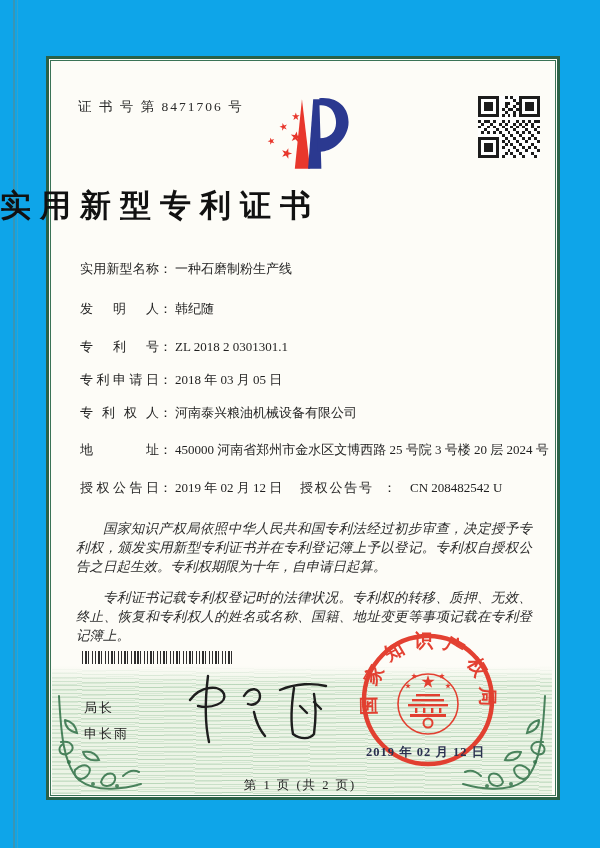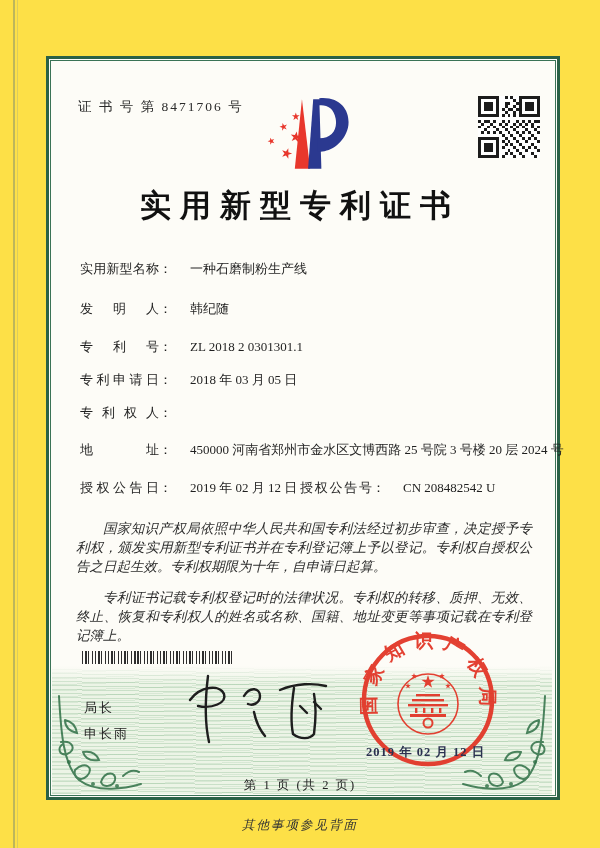--- a/index.html
+++ b/index.html
@@ -1,18 +1,18 @@
 <!DOCTYPE html>
 <html><head>
 <meta charset="utf-8">
 <style>
   html,body{margin:0;padding:0;}
   .page{
     position:relative;width:600px;height:848px;overflow:hidden;
-    background:#fde047;
+    background:#0ea5e9;
     font-family:"Liberation Serif","DejaVu Serif",serif;
     color:#222;
   }
   .scan-edge{position:absolute;left:13px;top:0;bottom:0;width:2px;background:rgba(110,130,115,.45);}
   .scan-edge2{position:absolute;left:17px;top:0;bottom:0;width:1px;background:rgba(140,160,145,.3);}
 
   .frame{position:absolute;left:46px;top:56px;width:508px;height:738px;border:3px solid #2a6147;background:#fdfcf7;}
   .frame-inner{position:absolute;inset:1px;border:1px solid #3a7356;}
 
   .green-zone{
@@ -21,28 +21,28 @@
       linear-gradient(180deg,rgba(253,252,247,1) 0%,rgba(253,252,247,0) 14%),
       repeating-linear-gradient(1deg,rgba(110,170,120,.28) 0 1px,rgba(110,170,120,0) 1px 4px),
       repeating-linear-gradient(-2deg,rgba(110,170,120,.16) 0 1px,rgba(110,170,120,0) 1px 6px),
       #ecf4e6;
   }
 
   .cert-no{position:absolute;left:78px;top:98px;font-size:13.5px;letter-spacing:2px;color:#2b2b2b;}
   .logo{position:absolute;left:258px;top:93px;width:92px;height:82px;}
   .qr{position:absolute;left:478px;top:96px;width:62px;height:62px;}
 
-  .title{position:absolute;left:0;right:0;top:185px;text-align:center;
+  .title{position:absolute;left:0;right:0;top:185px;text-align:left;
          font-size:31px;font-weight:bold;letter-spacing:9px;color:#111;}
 
   .frow{position:absolute;left:80px;display:flex;align-items:center;font-size:13px;line-height:17px;color:#1f1f1f;}
   .flabel{flex:0 0 79px;width:79px;text-align:justify;text-align-last:justify;}
   .fcolon{flex:0 0 auto;margin-right:3px;}
-  .fvalue{max-width:382px;margin-left:15px;}
-  .frow2b{position:absolute;left:300px;display:flex;font-size:13px;line-height:17px;color:#1f1f1f;}
+  .fvalue{max-width:382px;}
+  .frow2b{position:absolute;left:300px;display:flex;font-size:13px;line-height:17px;color:#1f1f1f;gap:11px;}
   .frow2b .flabel{flex:0 0 72px;width:72px;}
 
   .body-paras{position:absolute;left:64px;top:507px;width:480px;font-size:13.5px;line-height:19px;
               color:#2c2c2c;font-style:italic;text-align:justify;}
   .body-paras p{margin:12px;text-indent:2em;}
 
   .barcode{position:absolute;left:82px;top:651px;width:152px;height:13px;
     background:repeating-linear-gradient(90deg,#2e2e2e 0 1.5px,transparent 1.5px 3px,#2e2e2e 3px 5px,transparent 5px 6.5px,#2e2e2e 6.5px 7.5px,transparent 7.5px 10px,#2e2e2e 10px 11px,transparent 11px 13px);}
 
   .flourish{position:absolute;width:92px;height:102px;}
@@ -173,20 +173,21 @@
       <span class="fvalue">ZL 2018 2 0301301.1</span>
   </div>
   <div class="frow" style="top:371px">
     <span class="flabel">专利申请日</span>
       <span class="fcolon">：</span>
       <span class="fvalue">2018 年 03 月 05 日</span>
   </div>
   <div class="frow" style="top:404px">
     <span class="flabel">专利权人</span>
       <span class="fcolon">：</span>
+      <span class="fvalue">河南泰兴粮油机械设备有限公司</span>
   </div>
   <div class="frow" style="top:441px">
     <span class="flabel">地址</span>
       <span class="fcolon">：</span>
       <span class="fvalue">450000 河南省郑州市金水区文博西路 25 号院 3 号楼 20 层 2024 号</span>
   </div>
   <div class="frow" style="top:479px">
     <span class="flabel">授权公告日</span>
       <span class="fcolon">：</span>
       <span class="fvalue">2019 年 02 月 12 日</span>
@@ -244,14 +245,13 @@
       <rect x="65" y="78" width="2.4" height="5"></rect>
       <rect x="73" y="78" width="2.4" height="5"></rect>
       <rect x="81" y="78" width="2.4" height="5"></rect>
       <rect x="52" y="84" width="36" height="3"></rect>
       <circle cx="70" cy="93" r="4.5" fill="none" stroke="#e23324" stroke-width="2"></circle>
     </g>
   </svg>
   <div class="seal-date">2019 年 02 月 12 日</div>
 
   <div class="page-info">第 1 页 (共 2 页)</div>
-  <div class="back-note">其他事项参见背面</div>
 </div>
 
 </body></html>

